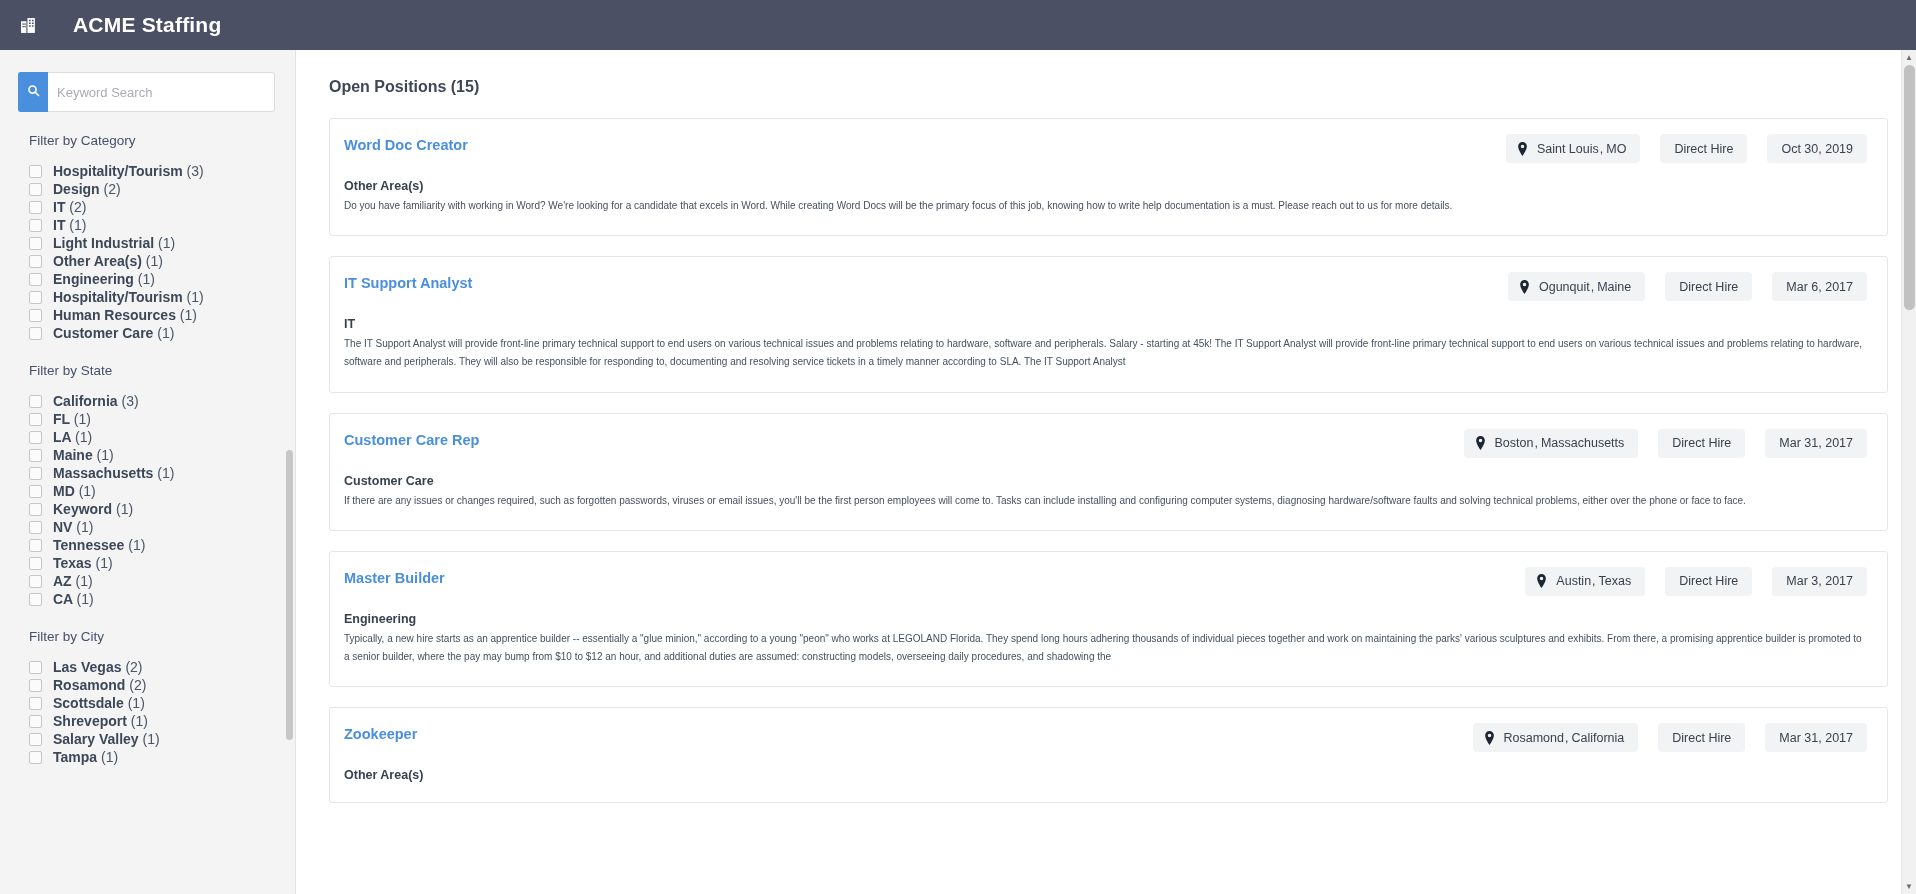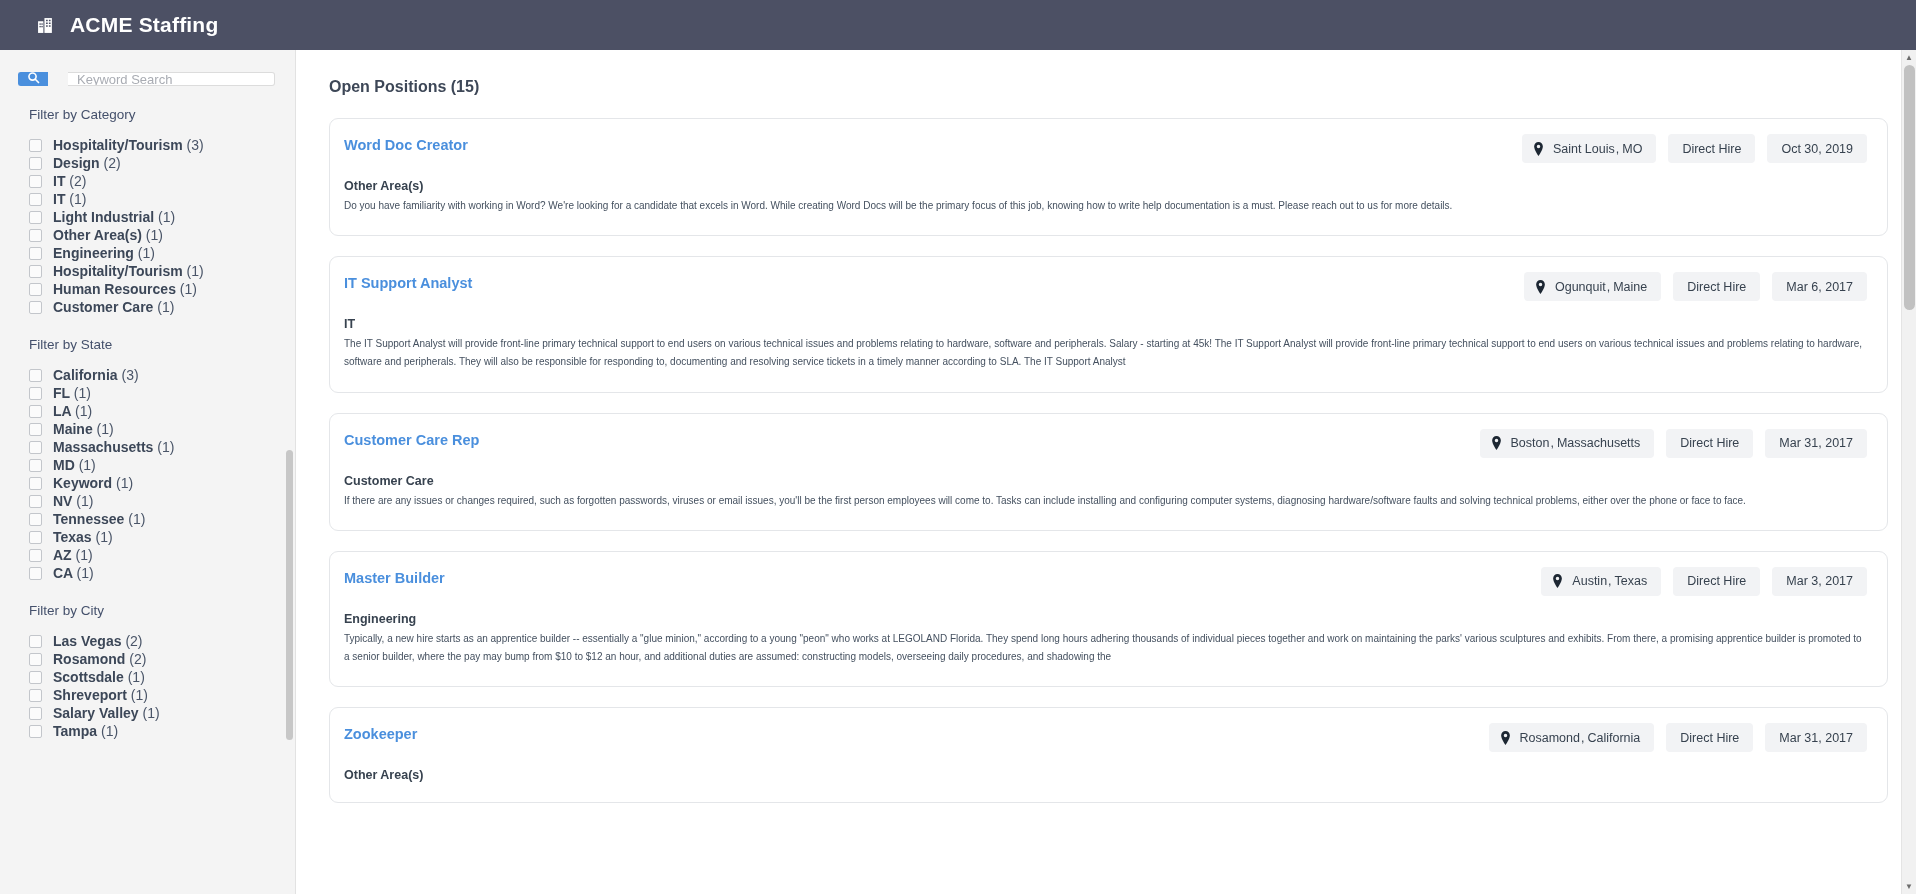--- a/index.html
+++ b/index.html
@@ -12,22 +12,23 @@
   }
   body { display: flex; flex-direction: column; }
 
   
   .topbar {
     height: 50px;
     min-height: 50px;
     background: #4c5064;
     display: flex;
     align-items: center;
-    padding-left: 34px;
+    padding-left: 17px;
     color: #ffffff;
+    gap: 20px;
   }
   .brand-icon {
     width: 22px; height: 22px;
     display: flex; align-items: center; justify-content: center;
     color: #ffffff;
     margin-right: 14px;
   }
   .brand-title {
     font-size: 21px;
     font-weight: bold;
@@ -48,22 +49,21 @@
     position: relative;
     overflow: hidden;
     padding-bottom: 4px;
   }
   .sidebar-inner { padding: 0 0 0 0; }
 
   .search-row {
     display: flex;
     align-items: stretch;
     margin: 22px 20px 0 18px;
-    height: 14px;
-    gap: 20px;
+    height: 40px;
   }
   .search-btn {
     width: 30px; min-width: 30px;
     background: #4a8fdd;
     border: 1px solid #4a8fdd;
     border-right: none;
     border-radius: 3px 0 0 3px;
     display: flex; align-items: center; justify-content: center;
     color: #ffffff;
     cursor: pointer;
@@ -134,39 +134,39 @@
   }
   .page-title {
     font-size: 16px;
     font-weight: bold;
     color: #3d4757;
     margin: 28px 0 22px 0;
   }
 
   .card {
     border: 1px solid #e4e6e9;
-    border-radius: 9px;
+    border-radius: 3px;
     background: #ffffff;
     margin-bottom: 20px;
     padding: 15px 20px 20px 14px;
     position: relative;
   }
   .card-head {
     display: flex;
     justify-content: space-between;
     align-items: flex-start;
   }
   .job-title {
     font-size: 14.5px;
     font-weight: bold;
     color: #4a8fdd;
     cursor: pointer;
     padding-top: 3px;
   }
-  .badges { display: flex; gap: 12px; align-items: flex-start; }
+  .badges { display: flex; gap: 20px; align-items: flex-start; }
   .badge {
     background: #f2f3f5;
     border-radius: 4px;
     height: 29px;
     display: flex;
     align-items: center;
     padding: 0 14px;
     font-size: 12.5px;
     color: #37424f;
     white-space: nowrap;

